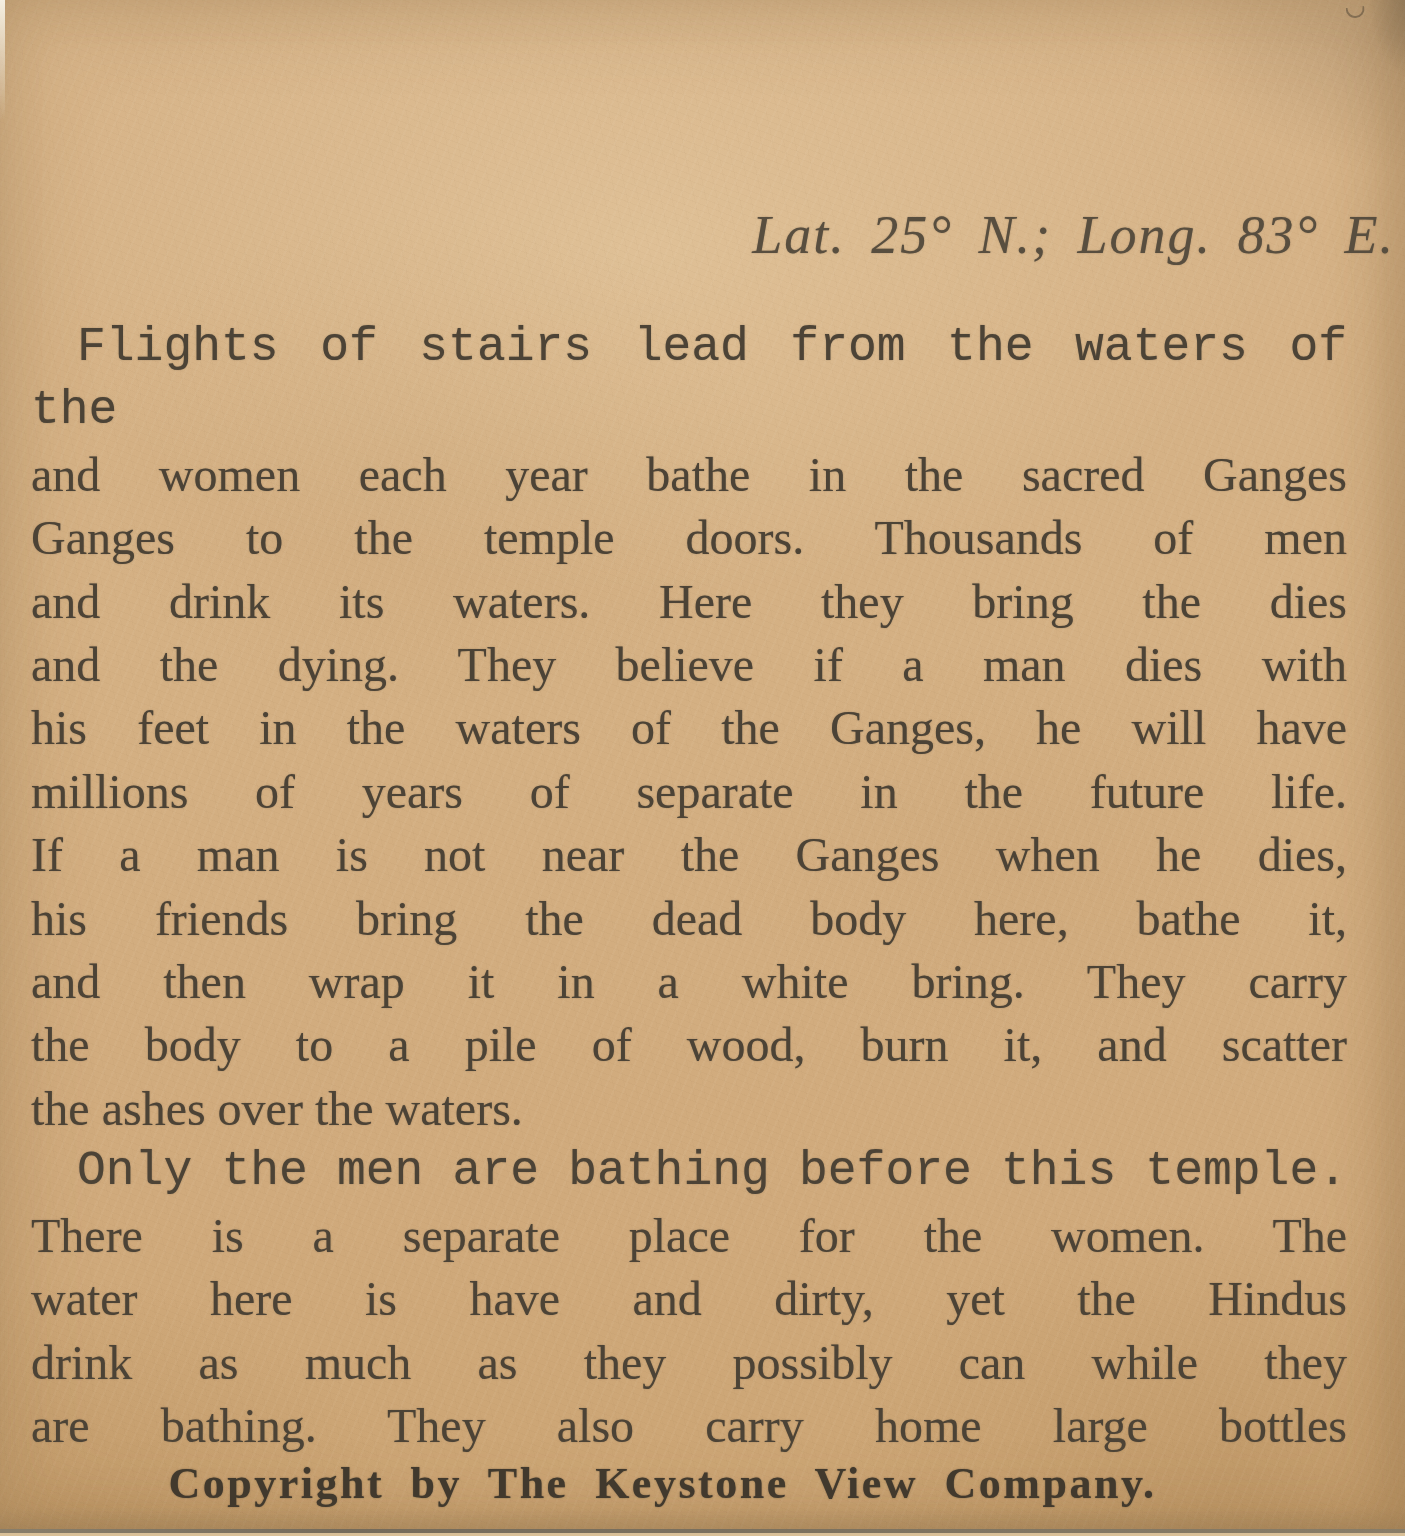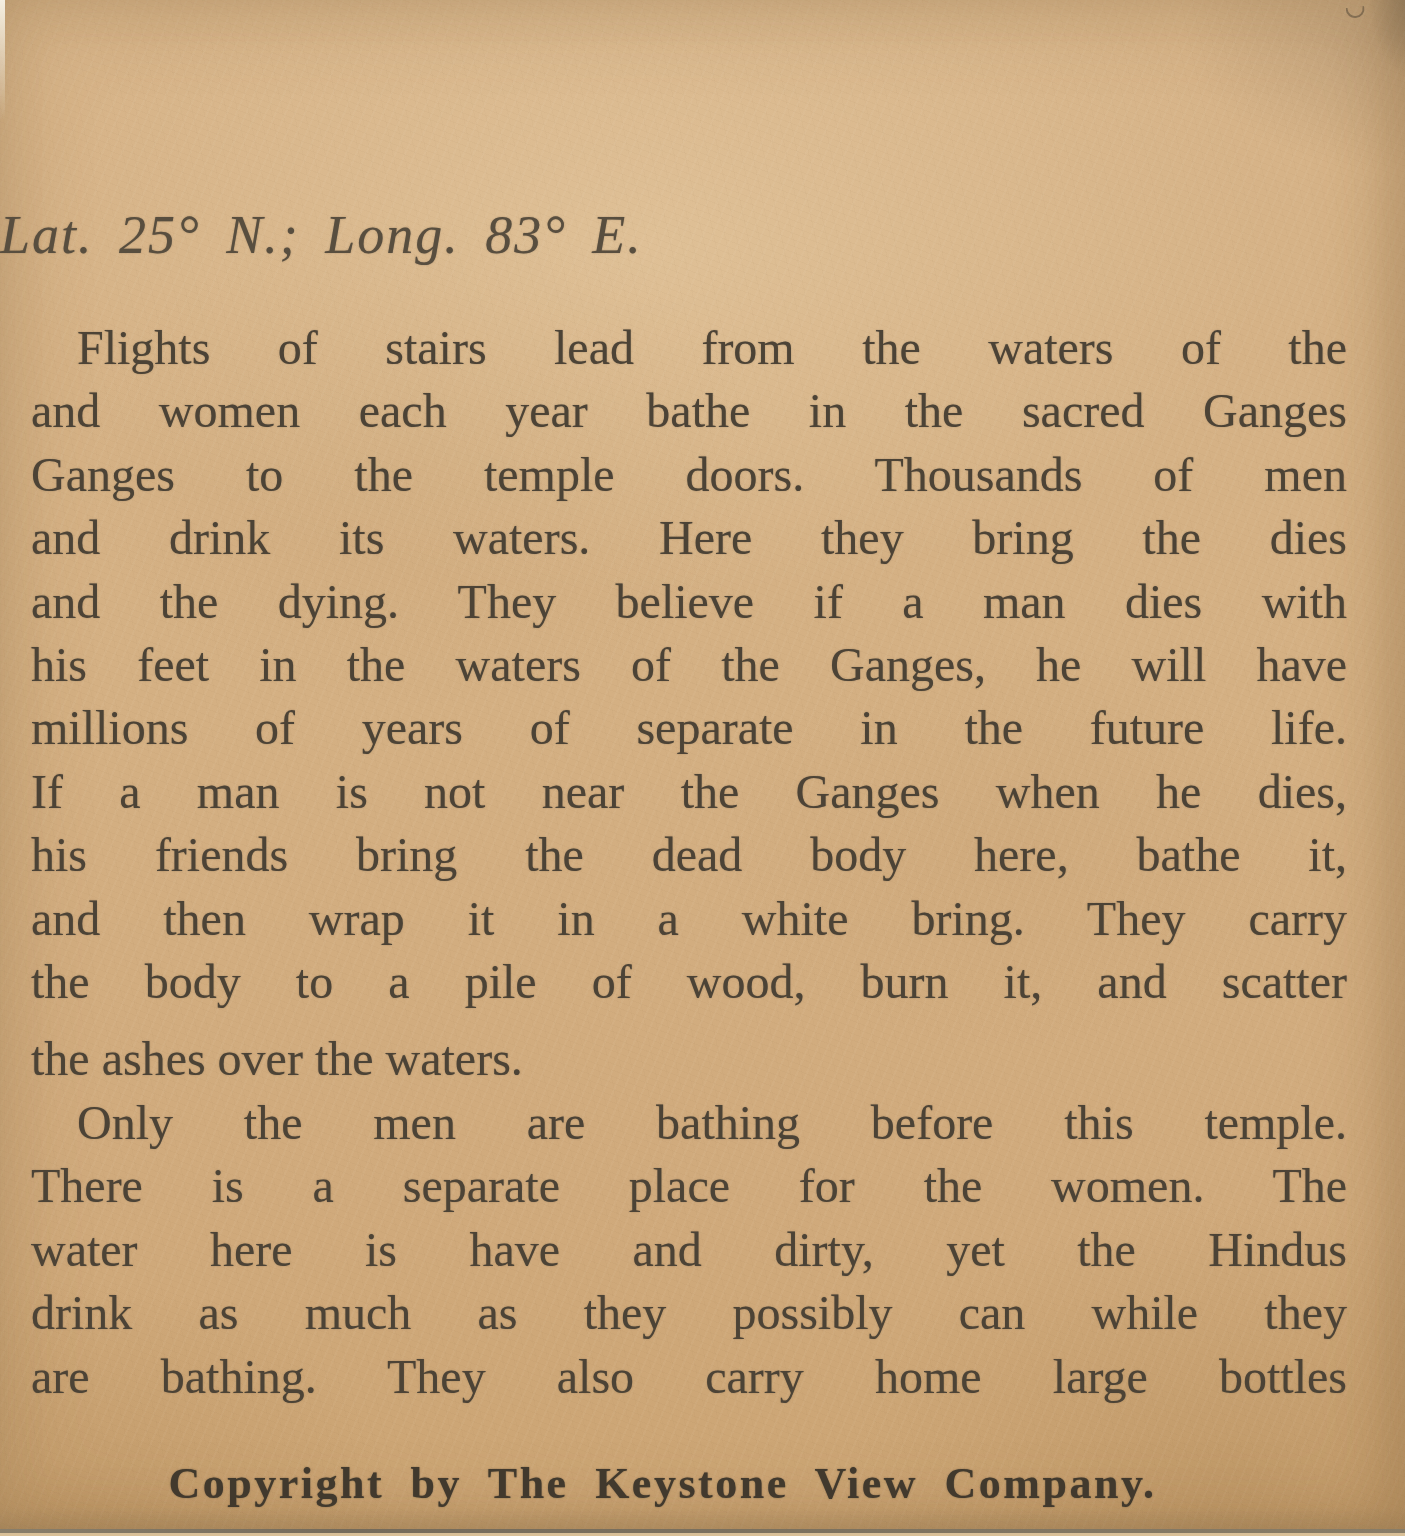--- a/index.html
+++ b/index.html
@@ -28,41 +28,41 @@
       repeating-linear-gradient(78deg, rgba(120,88,48,0.025) 0 1px, rgba(0,0,0,0) 1px 11px);
     pointer-events: none;
   }
   .vignette {
     position: absolute; inset: 0; pointer-events: none;
     box-shadow: inset 0 0 90px rgba(125,92,50,0.28), inset -14px -12px 55px rgba(120,88,48,0.22), inset 10px 8px 45px rgba(235,215,175,0.12);
   }
   .title {
     position: absolute;
     top: 204px; left: 0; right: 10px;
-    text-align: left;
+    text-align: right;
     font-style: italic;
     font-size: 54px;
     letter-spacing: 2px;
     word-spacing: 10px;
     color: #584e3f;
     text-shadow: 0 0 1.4px rgba(80,68,52,0.55);
   }
   .text-block {
     position: absolute;
     top: 316px;
     left: 31px;
     width: 1316px;
     font-size: 48px;
     line-height: 63.4px;
     color: #4c4336;
     text-shadow: 0 0 1.3px rgba(72,62,48,0.5);
   }
   .line { text-align: justify; text-align-last: justify; }
-  .line.indent { text-indent: 46px; }
-  .line.para-end { text-align: left; text-align-last: left; margin-top: 14px; }
+  .line.indent { text-indent: 46px; font-family: Liberation Mono, monospace; }
+  .line.para-end { text-align: left; text-align-last: left; }
   .copyright {
     position: absolute;
     top: 1458px; left: 60px; right: 140px;
     text-align: center;
     font-size: 44px;
     font-weight: 700;
     letter-spacing: 2.5px;
     word-spacing: 13px;
     color: #41392d;
     text-shadow: 0 0 1.6px rgba(62,54,42,0.6);

